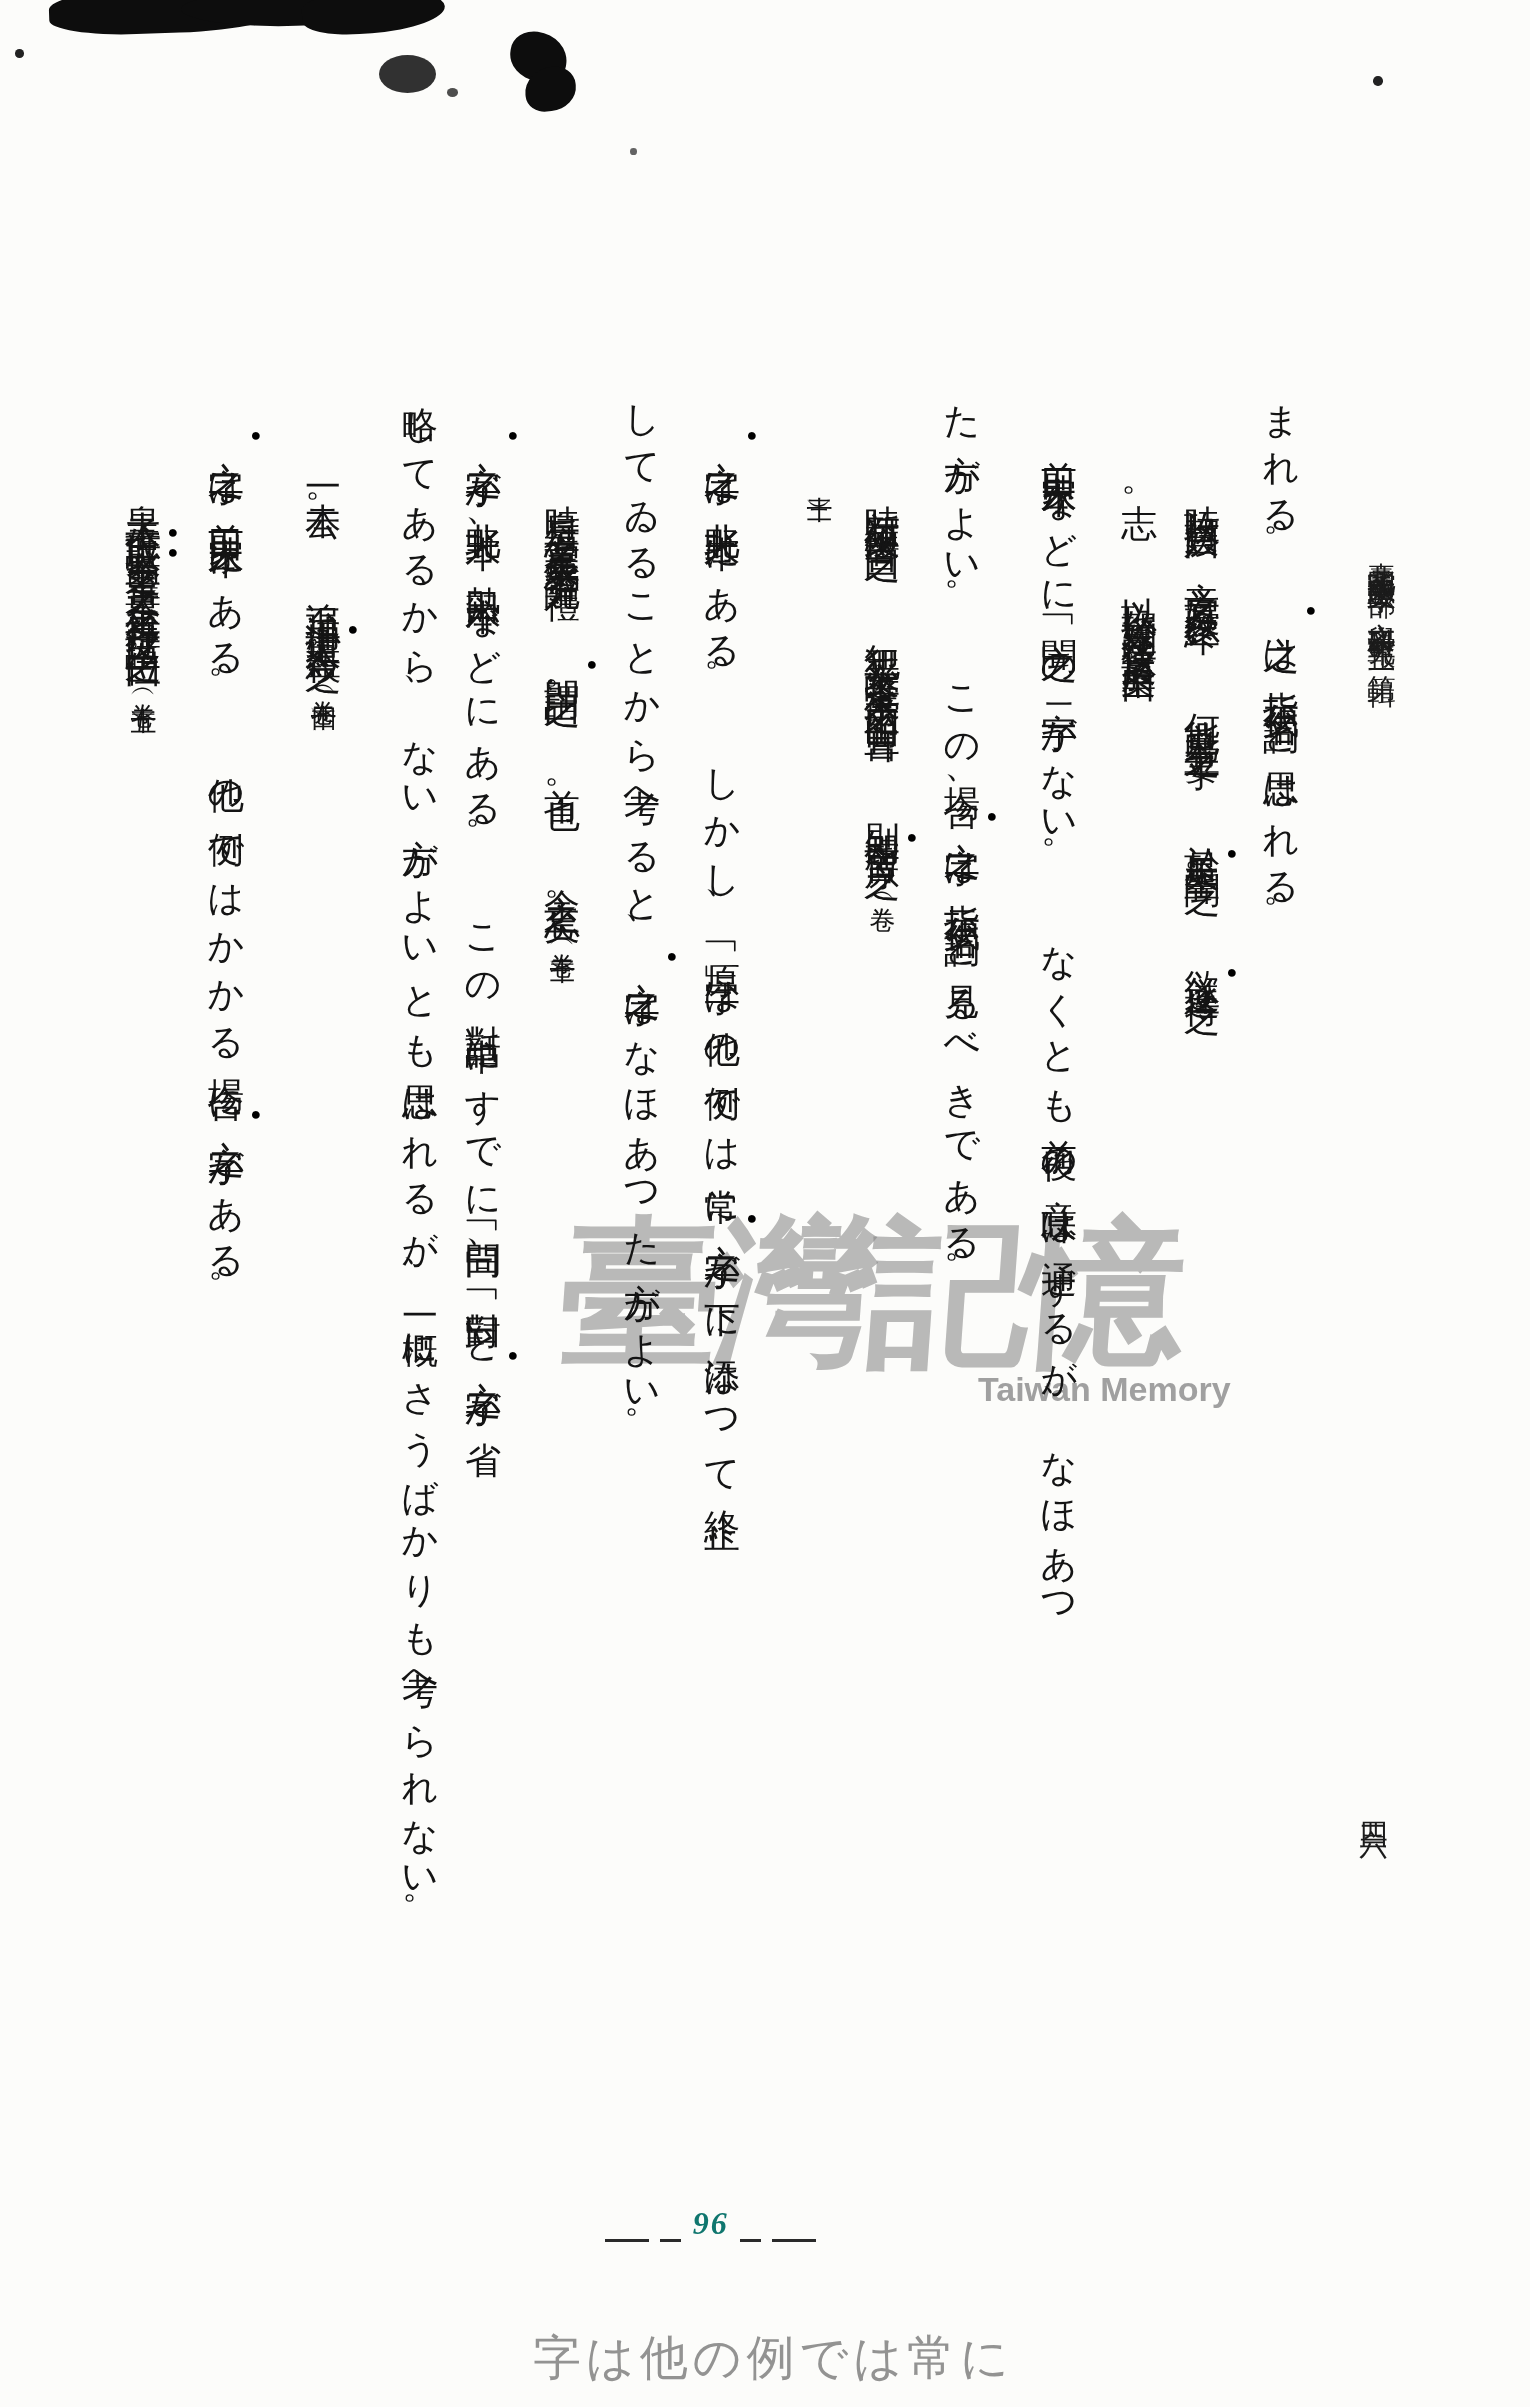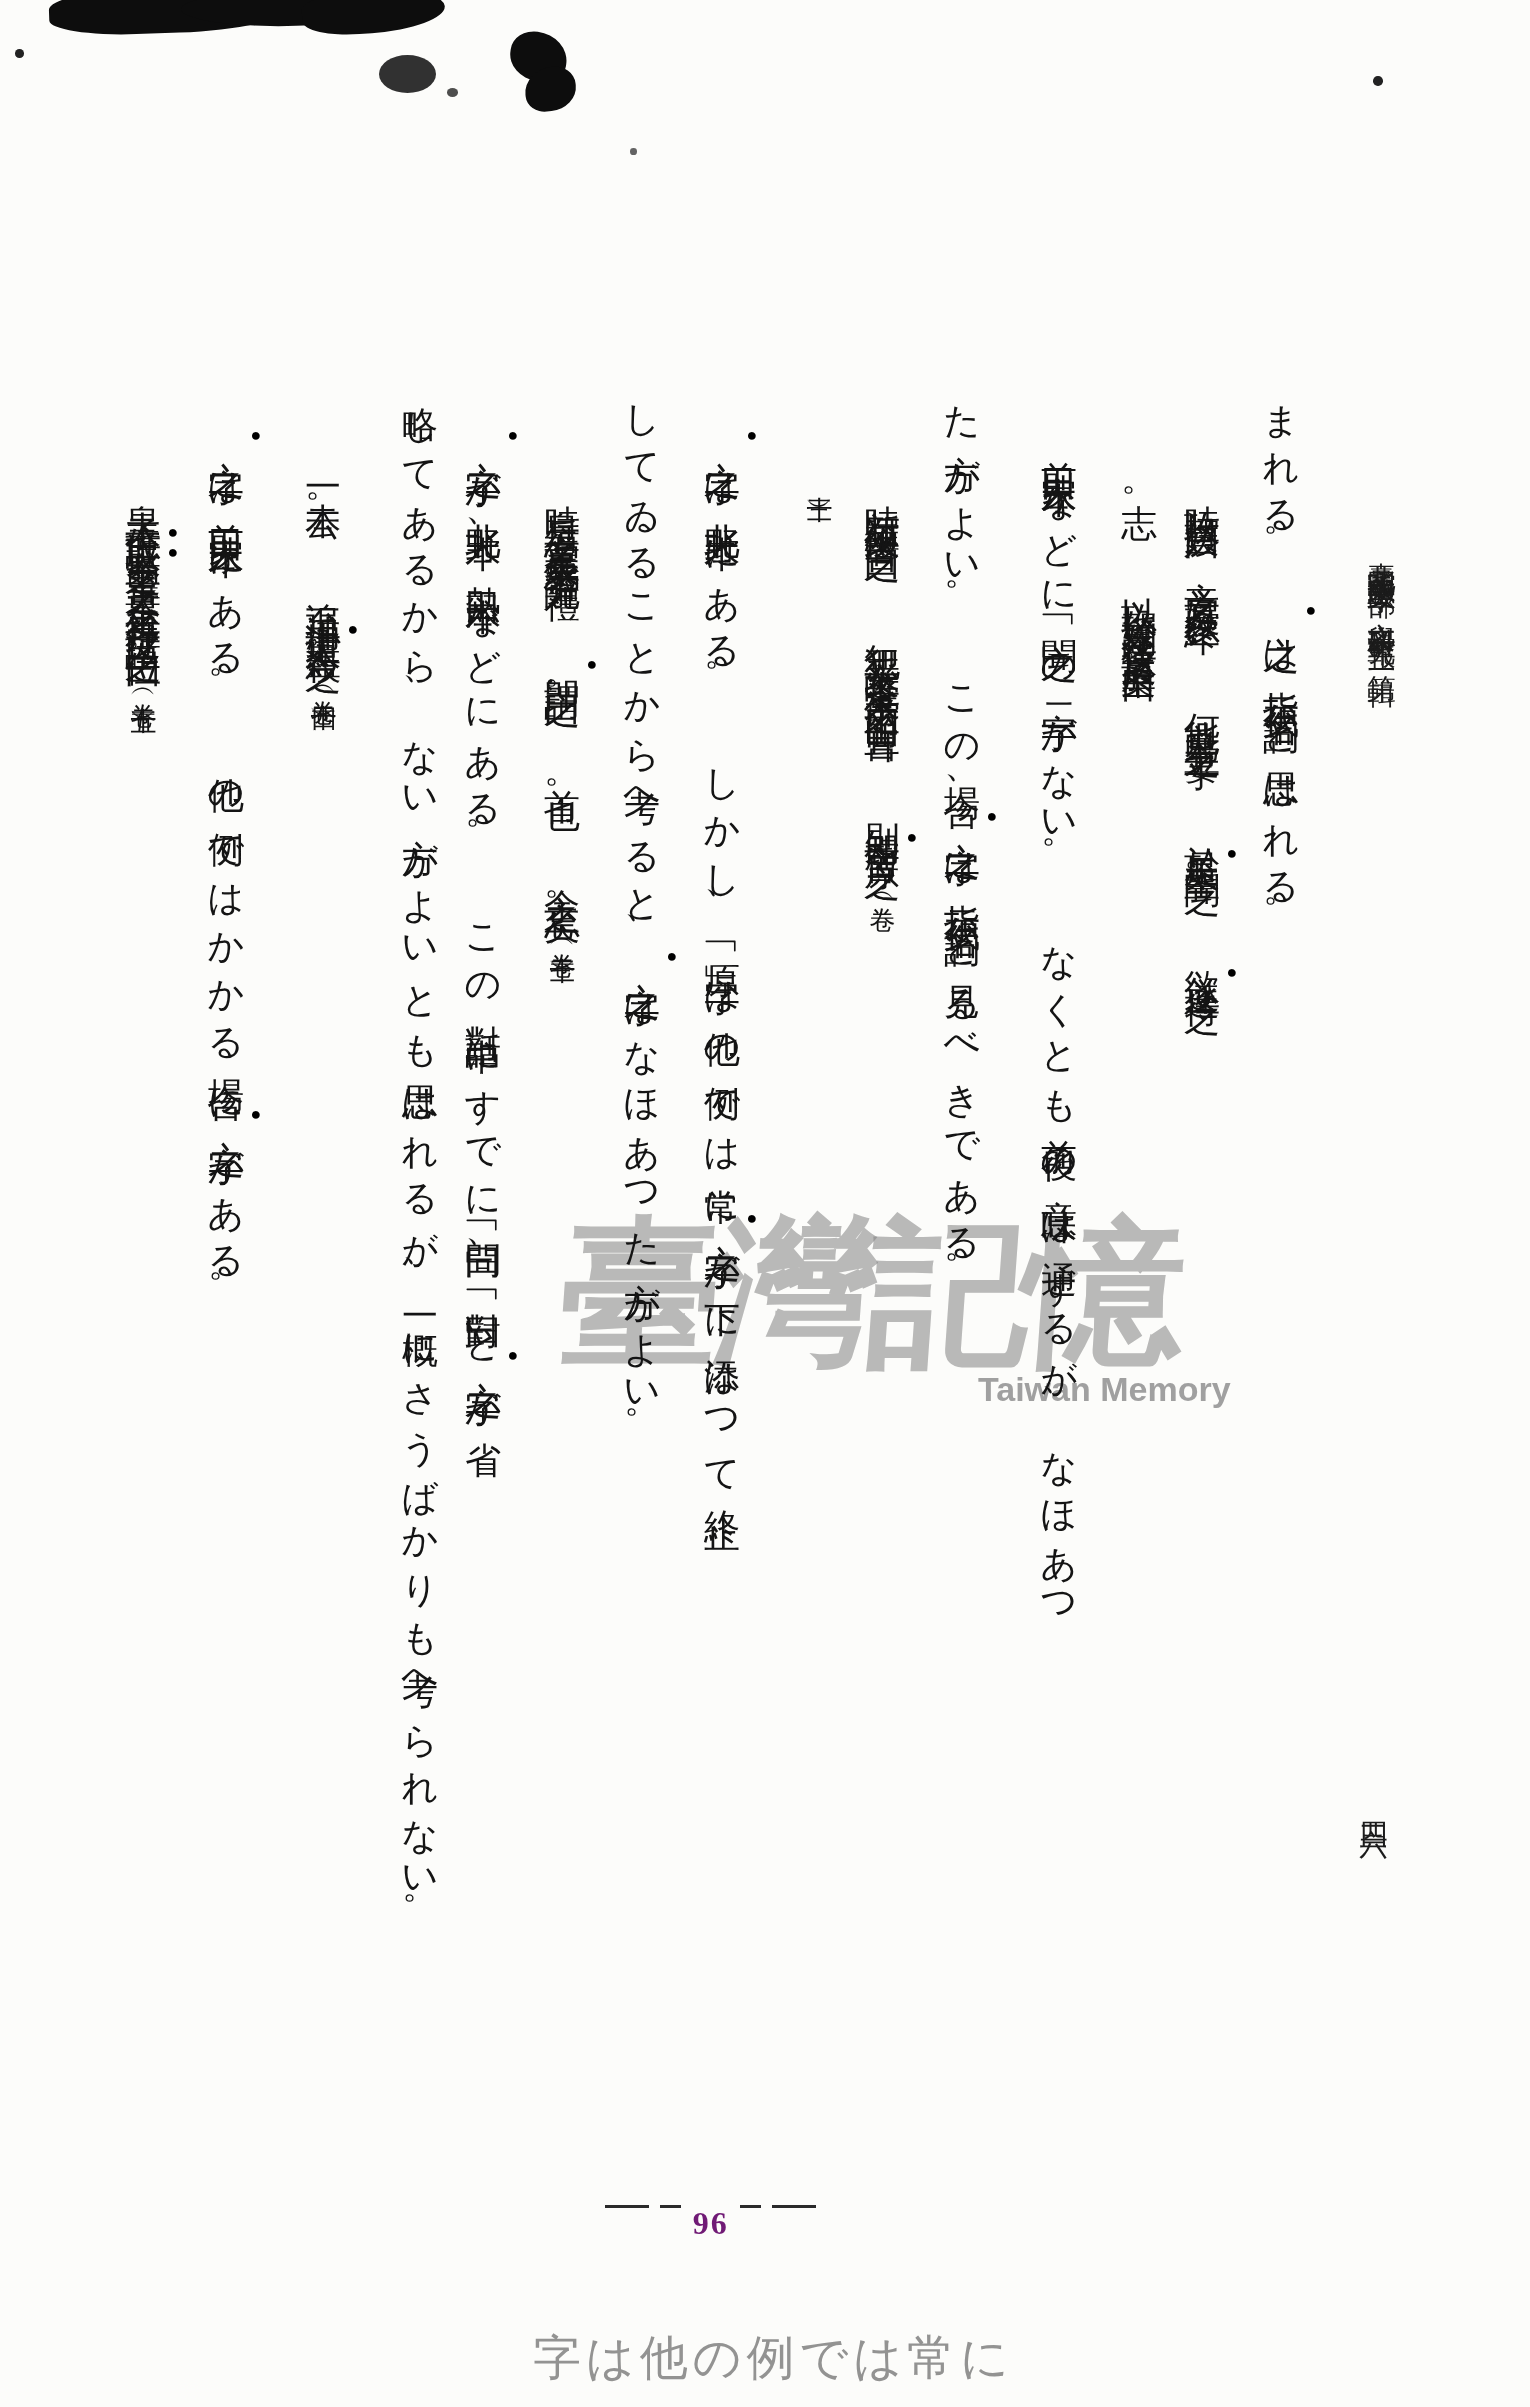--- a/index.html
+++ b/index.html
@@ -76,23 +76,24 @@
     color: rgba(120,120,120,0.8);
     white-space: nowrap;
   }
 
   
   .pagenum-row {
     position: absolute;
     left: 605px; top: 2205px;
     width: 228px;
     display: flex;
-    align-items: flex-start;
+    align-items: flex-end;
     gap: 11.4px;
-    color: #701a75;
+    color: #0f766e;
+    font-style: italic;
   }
   .pn-rule { height: 2.9px; background: #2a2a2a; flex: 0 0 auto; }
   .pn-rule.l1 { width: 44px; }
   .pn-rule.l2 { width: 21px; }
   .pn-text { font-size: 32px; font-weight: bold; letter-spacing: 1.9px; }
 
   
   .blob { position: absolute; background: #0d0d0d; }
   .b1 { left: 49px;  top: -13.3px; width: 238px; height: 46px; border-radius: 45% 60% 50% 40%; transform: rotate(-2deg); }
   .b2 { left: 181px; top: -5.7px;  width: 171px; height: 32px; border-radius: 60% 40% 55% 45%; transform: rotate(2deg); }

